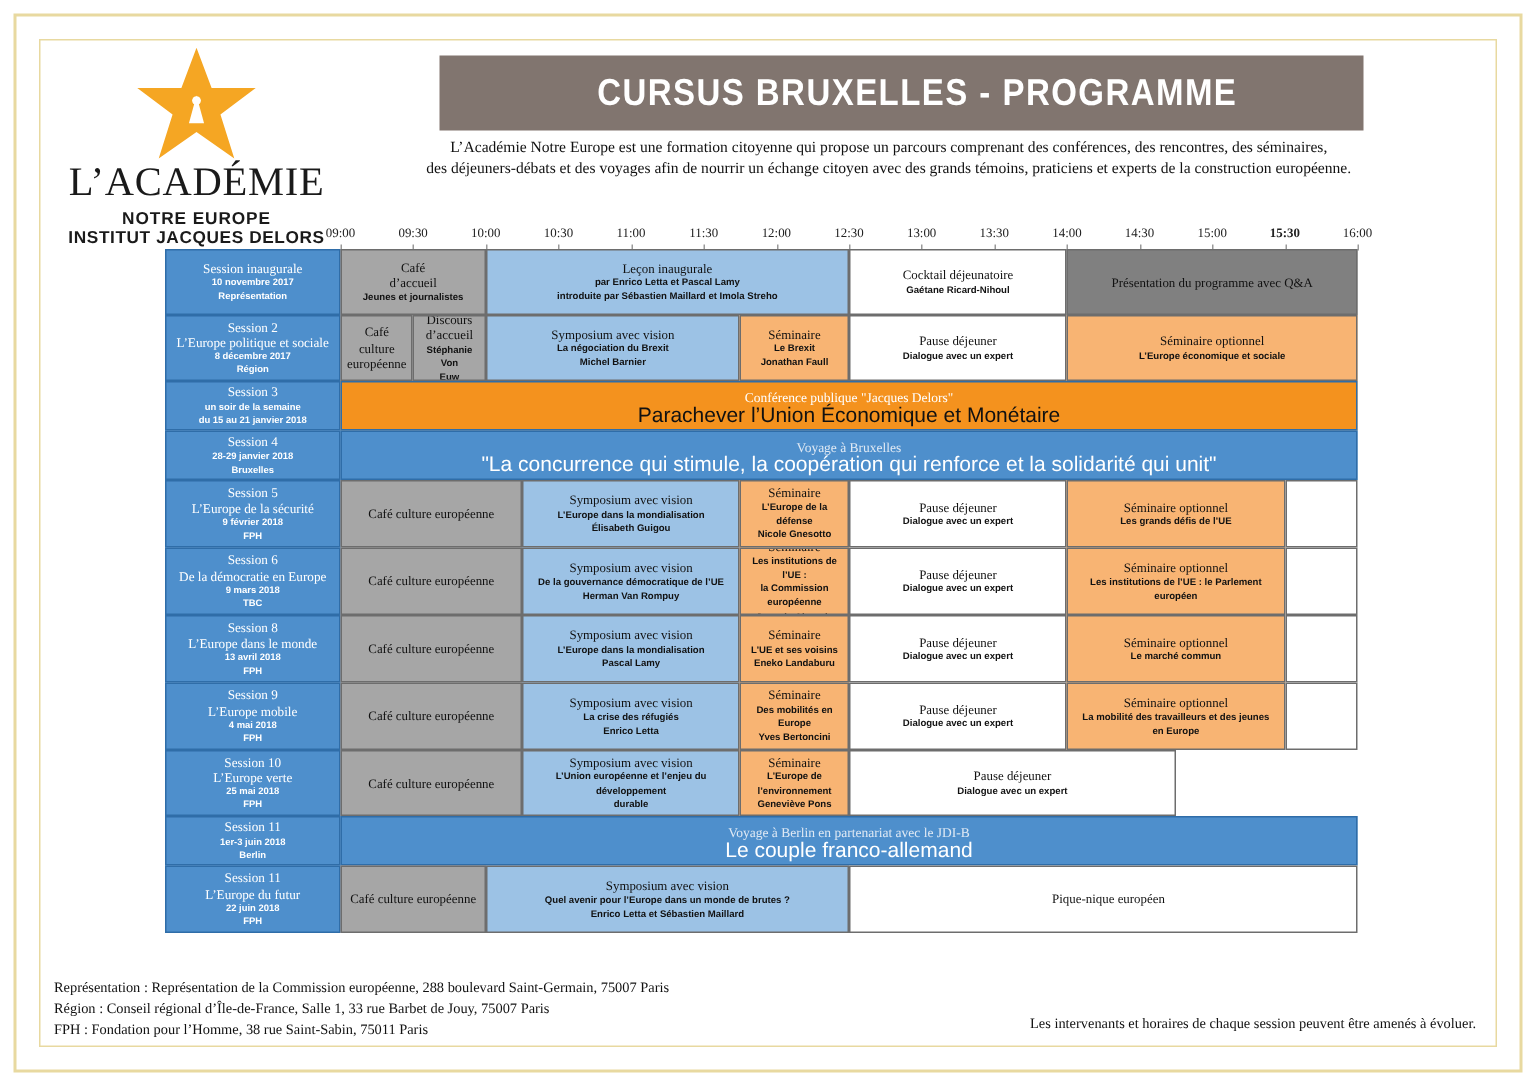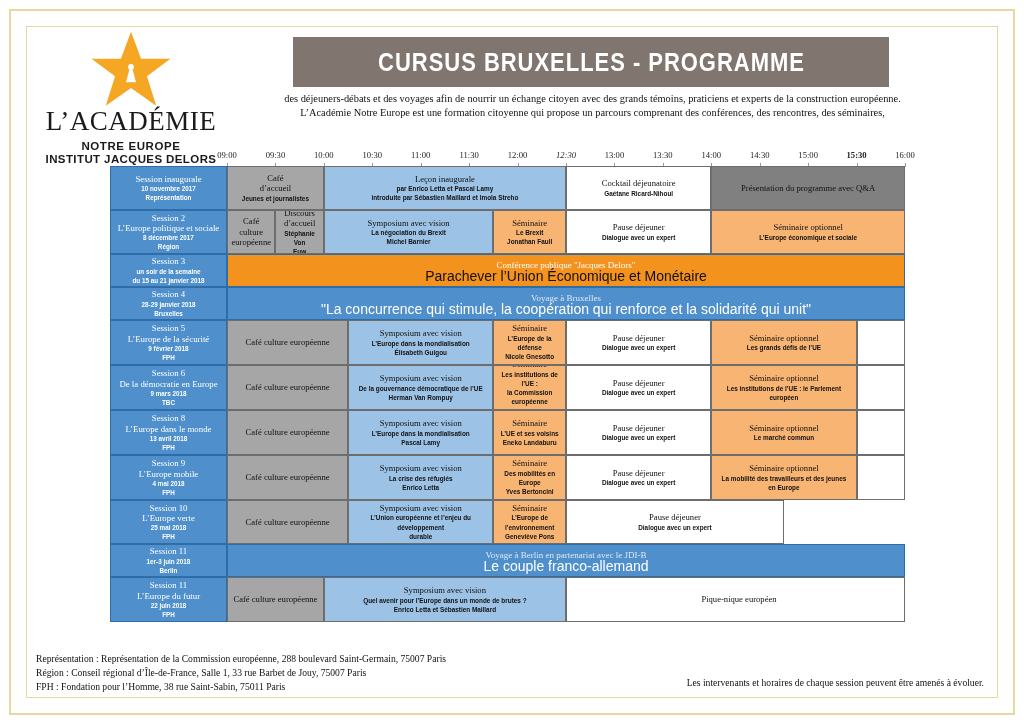--- a/index.html
+++ b/index.html
@@ -34,21 +34,21 @@
   .logo-sub2{
     font-family:"Liberation Sans",sans-serif;
     font-weight:bold;font-size:11.5px;letter-spacing:.4px;color:#1a1a1a;
     margin-top:1px;white-space:nowrap;
   }
 
   
   .title-bar{
     position:absolute;left:293px;top:37px;width:596px;height:50px;
     background:#81756f;color:#ffffff;
-    display:flex;align-items:center;justify-content:center;
+    display:flex;align-items:center;justify-content:center;padding-left:20px;
   }
   .title-bar span{
     font-family:"Liberation Sans",sans-serif;
     font-size:25px;font-weight:bold;letter-spacing:1.1px;
     transform:scaleX(.88);transform-origin:center;
   }
   .intro{
     position:absolute;left:240px;top:92px;width:705px;
     text-align:center;font-size:10.4px;line-height:13.6px;color:#111;
   }
@@ -145,40 +145,40 @@
     <div class="logo-main">L’ACADÉMIE</div>
     <div class="logo-sub">NOTRE EUROPE</div>
     <div class="logo-sub2">INSTITUT JACQUES DELORS</div>
   </div>
 
   <div class="title-bar">
     <span>CURSUS BRUXELLES - PROGRAMME</span>
   </div>
 
   <div class="intro">
+    <div>L’Académie Notre Europe est une formation citoyenne qui propose un parcours comprenant des conférences, des rencontres, des séminaires,</div>
     <div>des déjeuners-débats et des voyages afin de nourrir un échange citoyen avec des grands témoins, praticiens et experts de la construction européenne.</div>
-    <div>L’Académie Notre Europe est une formation citoyenne qui propose un parcours comprenant des conférences, des rencontres, des séminaires,</div>
   </div>
 
   <div class="axis" id="axis">
       <div class="tick-label" style="left: 0px;">09:00</div>
       <div class="tick-mark" style="left: 0px;"></div>
       <div class="tick-label" style="left: 48.4286px;">09:30</div>
       <div class="tick-mark" style="left: 48.4286px;"></div>
       <div class="tick-label" style="left: 96.8571px;">10:00</div>
       <div class="tick-mark" style="left: 96.8571px;"></div>
       <div class="tick-label" style="left: 145.286px;">10:30</div>
       <div class="tick-mark" style="left: 145.286px;"></div>
       <div class="tick-label" style="left: 193.714px;">11:00</div>
       <div class="tick-mark" style="left: 193.714px;"></div>
       <div class="tick-label" style="left: 242.143px;">11:30</div>
       <div class="tick-mark" style="left: 242.143px;"></div>
       <div class="tick-label" style="left: 290.571px;">12:00</div>
       <div class="tick-mark" style="left: 290.571px;"></div>
-      <div class="tick-label" style="left: 339px; font-style: italic;">12:30</div>
+      <div class="tick-label" style="left: 339px;">12:30</div>
       <div class="tick-mark" style="left: 339px;"></div>
       <div class="tick-label" style="left: 387.429px;">13:00</div>
       <div class="tick-mark" style="left: 387.429px;"></div>
       <div class="tick-label" style="left: 435.857px;">13:30</div>
       <div class="tick-mark" style="left: 435.857px;"></div>
       <div class="tick-label" style="left: 484.286px;">14:00</div>
       <div class="tick-mark" style="left: 484.286px;"></div>
       <div class="tick-label" style="left: 532.714px;">14:30</div>
       <div class="tick-mark" style="left: 532.714px;"></div>
       <div class="tick-label" style="left: 581.143px;">15:00</div>

